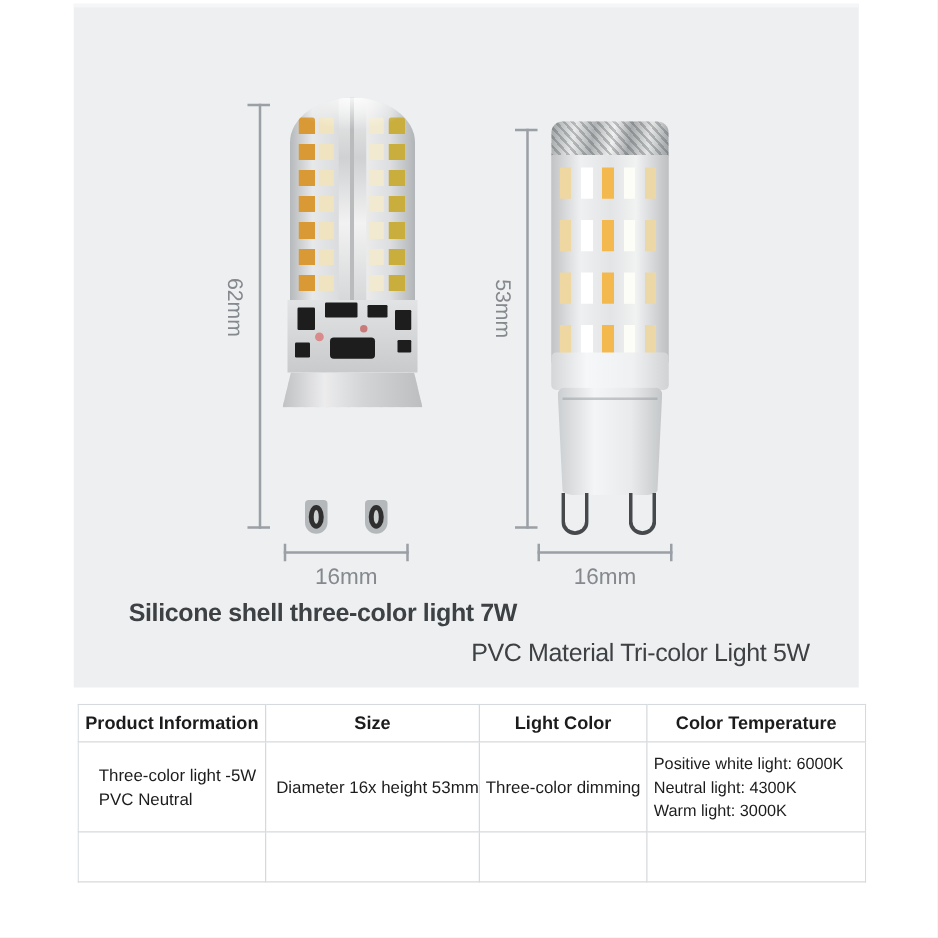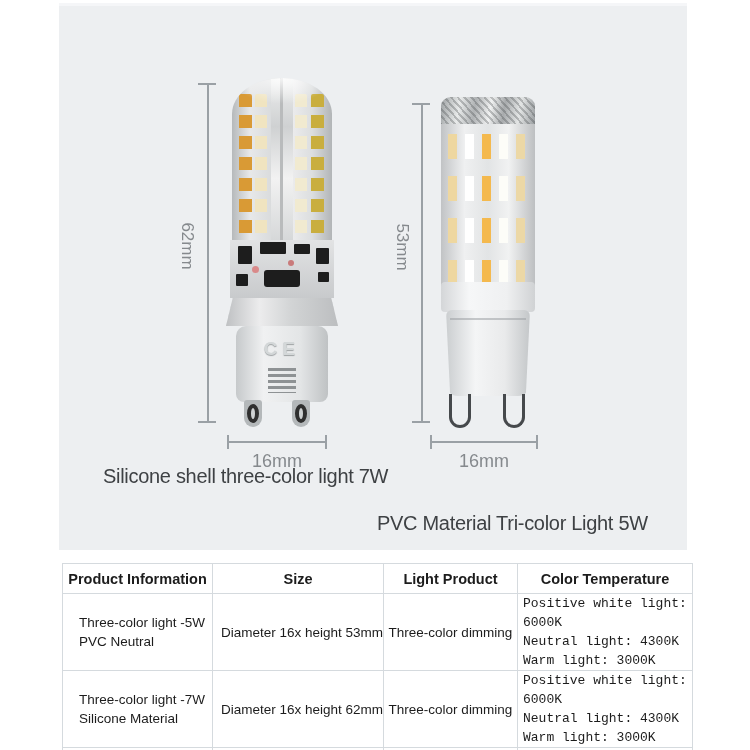--- a/index.html
+++ b/index.html
@@ -94,21 +94,21 @@
   th.c2, td.c2 { width:171px; }
   th.c3, td.c3 { width:134px; }
   th.c4, td.c4 { width:175px; }
   tr.hrow th { height:30px; font-size:14.5px; font-weight:bold; text-align:center; }
   tr.drow1 td { height:72px; }
   tr.drow2 td { height:73px; }
   tr.frow td { height:40px; }
   td.c1 { font-size:13.5px; text-align:left; padding-left:16px; line-height:19px; }
   td.c2 { font-size:13.5px; text-align:right; }
   td.c3 { font-size:13.5px; text-align:center; }
-  td.c4 { font-size:13px; text-align:left; padding-left:5px; line-height:19px;font-family:Liberation Mono, monospace; }
+  td.c4 { font-size:13px; text-align:left; padding-left:5px; line-height:19px; }
 </style>
 </head>
 <body>
 
 <div class="stage">
 
   <div class="panel">
     <div class="panel-top-strip"></div>
   </div>
 
@@ -128,24 +128,20 @@
     <div class="chip" style="left:86px;top:8px;width:13px;height:16px;"></div>
     <div class="chip" style="left:34px;top:30px;width:36px;height:17px;border-radius:3px;"></div>
     <div class="chip" style="left:6px;top:34px;width:12px;height:12px;"></div>
     <div class="chip" style="left:88px;top:32px;width:11px;height:10px;"></div>
     <div class="dot" style="left:22px;top:26px;width:7px;height:7px;background:#d98a8a;"></div>
     <div class="dot" style="left:58px;top:20px;width:6px;height:6px;background:#c97b7b;"></div>
   </div>
 
   <div class="lflare"></div>
 
-  <div class="lbase">
-    <div class="ce-mark">CE</div>
-    <div class="lvents"></div>
-  </div>
 
   <div class="lpin" style="left:244px;top:400px;">
     <div class="lpin-hole"></div>
   </div>
   <div class="lpin" style="left:292px;top:400px;">
     <div class="lpin-hole"></div>
   </div>
 
   <div class="hcap" style="left:198px;top:83px;"></div>
   <div class="vline" style="left:207px;top:83px;height:340px;"></div>
@@ -174,58 +170,45 @@
   <div class="hcap" style="left:412px;top:103px;"></div>
   <div class="vline" style="left:421px;top:103px;height:320px;"></div>
   <div class="hcap" style="left:412px;top:421px;"></div>
   <div class="dimlabel rot" style="left:373px;top:238px;">53mm</div>
 
   <div class="vtick" style="left:430px;top:435px;"></div>
   <div class="hline" style="left:430px;top:441px;width:108px;"></div>
   <div class="vtick" style="left:536px;top:435px;"></div>
   <div class="dimlabel" style="left:444px;top:451px;font-size:18px;">16mm</div>
 
-  <div class="caption" style="left:103px;top:465px;">Silicone shell three-color light 7W</div>
+  <div class="caption" style="left:103px;top:480px;font-weight:bold;">Silicone shell three-color light 7W</div>
   <div class="caption" style="left:377px;top:512px;">PVC Material Tri-color Light 5W</div>
 
   <div class="table-wrap">
     <table class="spec">
       <tbody>
           <tr class="hrow">
         <th class="c1">Product Information</th>
         <th class="c2">Size</th>
-        <th class="c3">Light Product</th>
+        <th class="c3">Light Color</th>
         <th class="c4">Color Temperature</th>
       </tr>
       <tr class="drow1">
         <td class="c1">
           <div>Three-color light -5W</div>
           <div>PVC Neutral</div>
         </td>
         <td class="c2">Diameter 16x height 53mm</td>
         <td class="c3">Three-color dimming</td>
         <td class="c4">
           <div>Positive white light: 6000K</div>
           <div>Neutral light: 4300K</div>
           <div>Warm light: 3000K</div>
         </td>
       </tr>
-      <tr class="drow2">
-        <td class="c1">
-          <div>Three-color light -7W</div>
-          <div>Silicone Material</div>
-        </td>
-        <td class="c2">Diameter 16x height 62mm</td>
-        <td class="c3">Three-color dimming</td>
-        <td class="c4">
-          <div>Positive white light: 6000K</div>
-          <div>Neutral light: 4300K</div>
-          <div>Warm light: 3000K</div>
-        </td>
-      </tr>
       <tr class="frow">
         <td class="c1"></td>
         <td class="c2"></td>
         <td class="c3"></td>
         <td class="c4"></td>
       </tr>
     </tbody>
       </table>
   </div>
 

